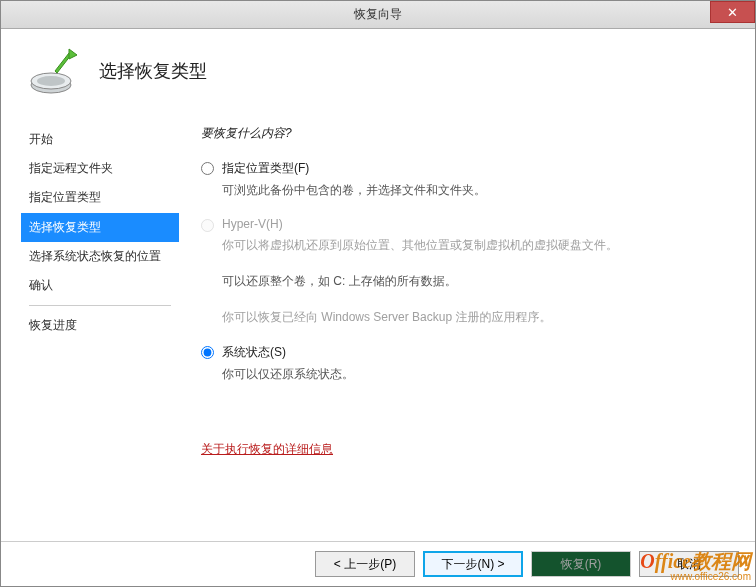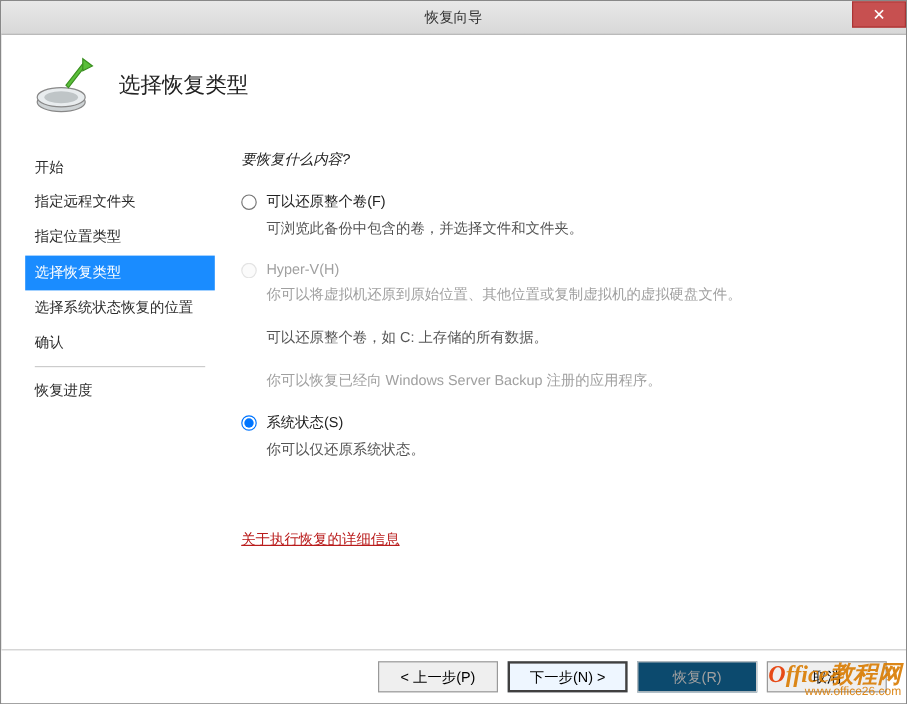--- a/index.html
+++ b/index.html
@@ -133,27 +133,27 @@
     .btn {
       min-width: 100px;
       height: 26px;
       font-size: 12px;
       background: #efefef;
       border: 1px solid #999;
       cursor: pointer;
       padding: 0 10px;
     }
     .btn.primary {
-      border: 2px solid #404040;
+      border: 2px solid #0ea5e9;
       background: #eef6ff;
     }
     .btn:disabled {
       color: #a0a0a0;
       border-color: #ccc;
-      background: #0c4a6e;
+      background: #14532d;
       cursor: default;
     }
     .watermark {
       position: absolute;
       right: 4px;
       bottom: 4px;
       pointer-events: none;
       opacity: 0.9;
     }
     .watermark .l1 {
@@ -203,21 +203,21 @@
       <div class="sidebar-item">选择系统状态恢复的位置</div>
       <div class="sidebar-item">确认</div>
       <hr class="sidebar-sep">
       <div class="sidebar-item">恢复进度</div>
     </div>
   <div class="main">
     <div class="main-prompt">要恢复什么内容?</div>
     <div id="options">
         <div class="opt">
           <input type="radio" name="recovery-type" style="">
-          <span class="opt-label">可以还原整个卷(F)</span>
+          <span class="opt-label">指定位置类型(F)</span>
         </div>
         <div class="opt-desc">可浏览此备份中包含的卷，并选择文件和文件夹。</div>
         <div class="opt disabled">
           <input type="radio" name="recovery-type" disabled="" style="">
           <span class="opt-label">Hyper-V(H)</span>
         </div>
         <div class="opt-desc" style="color: rgb(160, 160, 160);">你可以将虚拟机还原到原始位置、其他位置或复制虚拟机的虚拟硬盘文件。</div>
         <div class="opt-desc">可以还原整个卷，如 C: 上存储的所有数据。</div>
         <div class="opt-desc" style="color: rgb(160, 160, 160);">你可以恢复已经向 Windows Server Backup 注册的应用程序。</div>
         <div class="opt">

